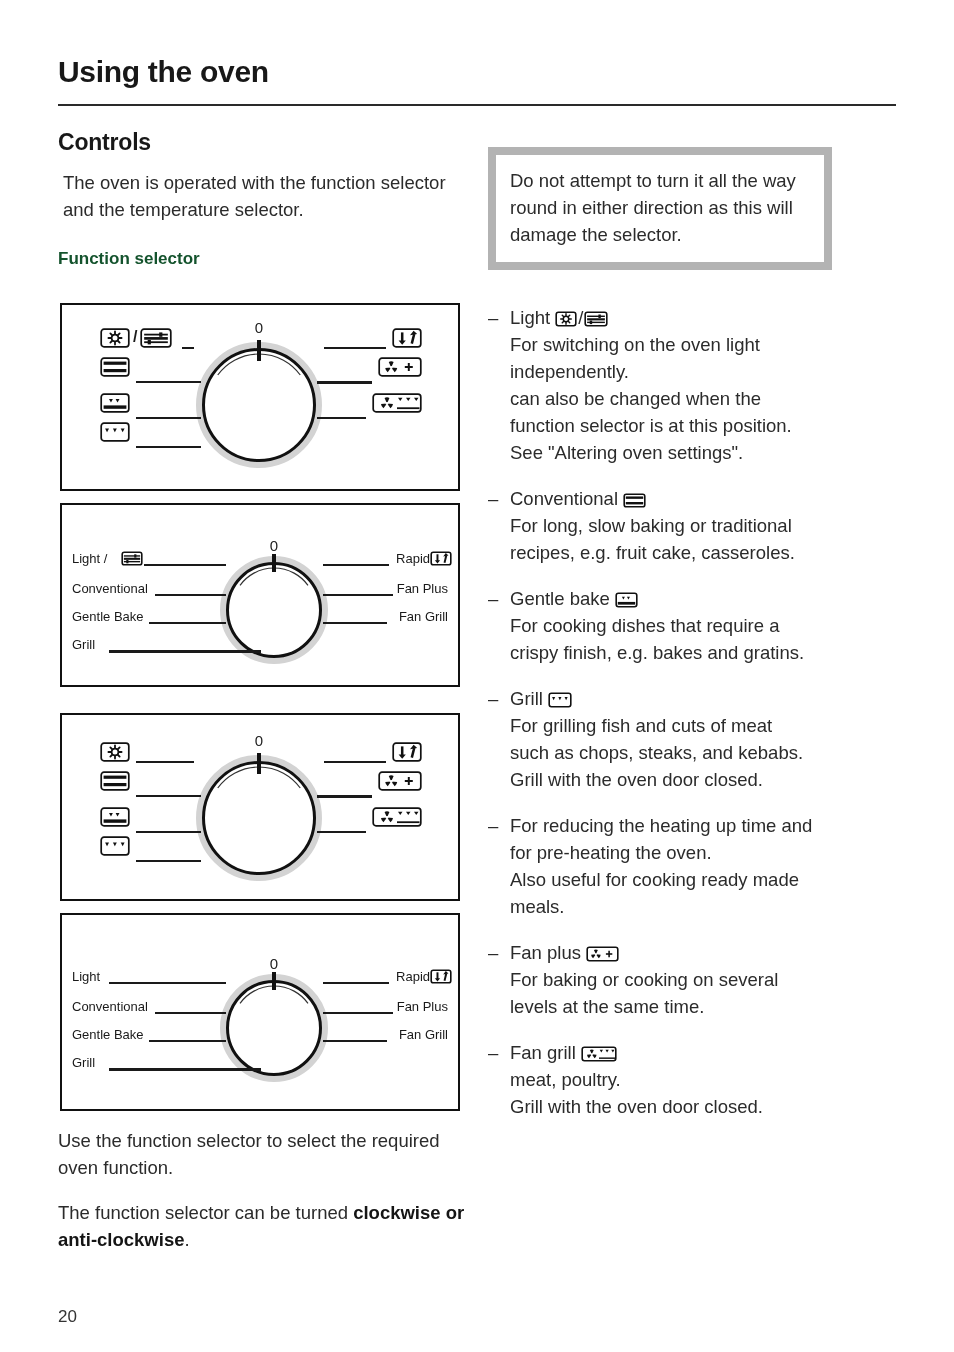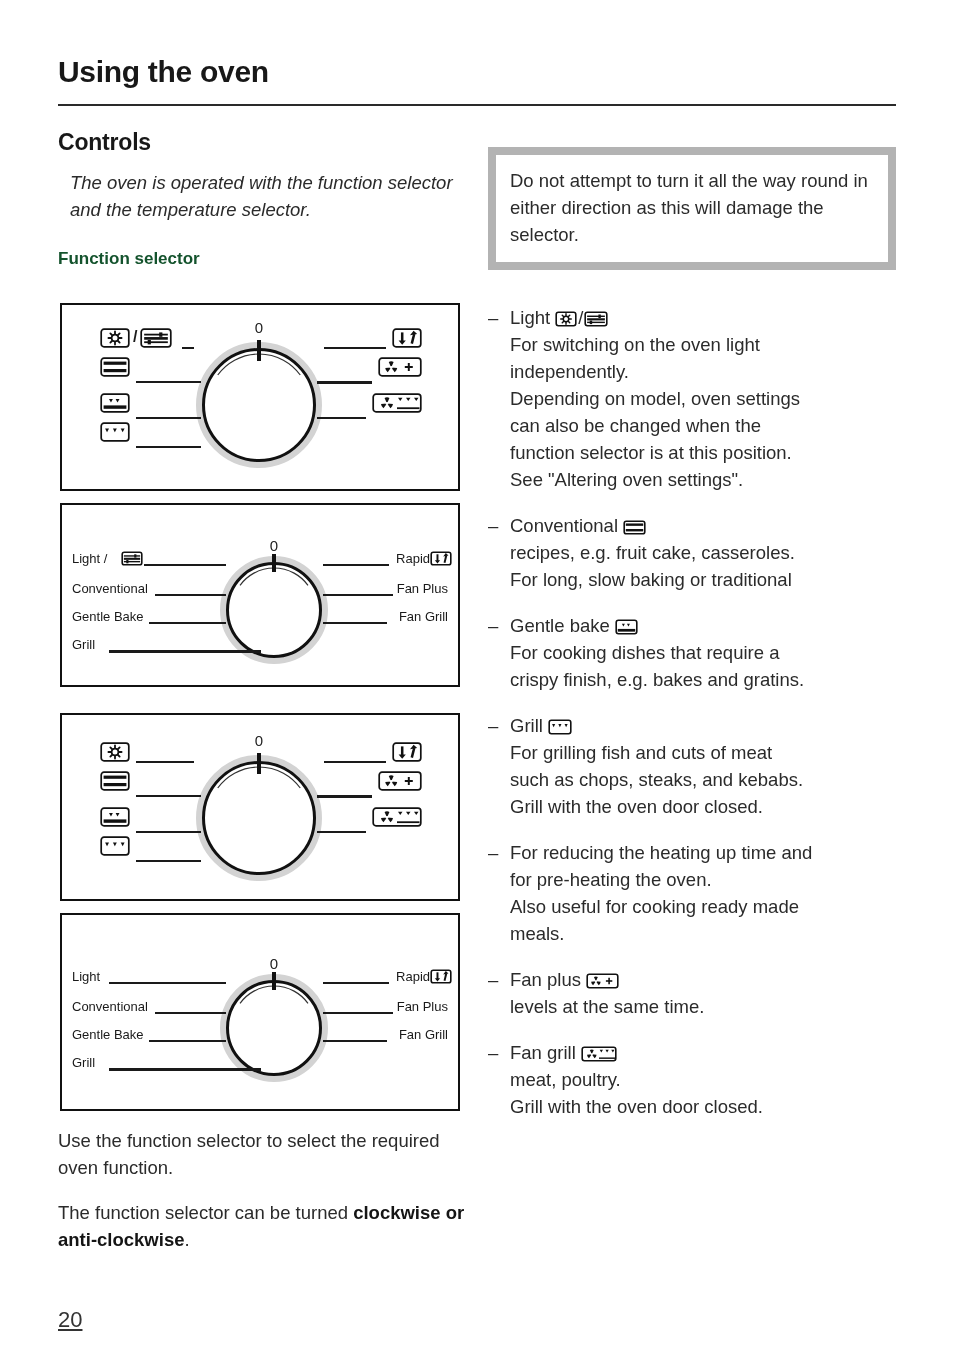--- a/index.html
+++ b/index.html
@@ -64,32 +64,31 @@
   }
   h3.sub {
     font-size: 17px;
     font-weight: bold;
     margin: 26px 0 12px 0;
     color: #14532d;
   }
   p.body {
     font-size: 18.5px;
     line-height: 26.5px;
-    margin: 0 0 14px 12px;
+    margin: 0 0 14px 5px;
     color: #2b2b2b;
-    font-style: italic;
   }
 
   
   .warning-box {
     border: 8px solid #b3b3b3;
     background: #ffffff;
     padding: 12px 14px 14px 14px;
     box-sizing: border-box;
-    width: 408px;
+    width: 344px;
   }
   .warning-box p {
     margin: 0;
     font-size: 18.5px;
     line-height: 27px;
     color: #2b2b2b;
   }
 
   
   .fn-list {
@@ -202,23 +201,22 @@
     margin: 0 0 18px 0;
     color: #2b2b2b;
   }
   .bottom-left b { font-weight: bold; color: #151515; }
 
   
   .page-number {
     position: absolute;
     left: 58px;
     top: 1300px;
-    font-size: 22px;
+    font-size: 17px;
     color: #333;
-    text-decoration: underline;
   }
 
   
   .inline-ico {
     display: inline-block;
     vertical-align: -3px;
     position: relative;
   }
 </style>
 </head>
@@ -496,37 +494,36 @@
     <rect x="1.2" y="1.2" width="21.6" height="13.6" rx="2.24" ry="2.24" fill="#fff" stroke="#111" stroke-width="1.6"></rect>
 
       <line x1="3.12" y1="5.279999999999999" x2="20.88" y2="5.279999999999999" stroke="#111" stroke-width="1.44"></line>
       <rect x="14.399999999999999" y="3.5199999999999996" width="2.4000000000000004" height="3.52" fill="#111"></rect>
       <line x1="3.12" y1="8.32" x2="20.88" y2="8.32" stroke="#111" stroke-width="2.16"></line>
       <line x1="3.12" y1="11.36" x2="20.88" y2="11.36" stroke="#111" stroke-width="1.44"></line>
       <rect x="5.76" y="9.6" width="2.4000000000000004" height="3.52" fill="#111"></rect>
               </svg></span></div>
           <div>For switching on the oven light</div>
           <div>independently.</div>
-          <div>Depending on model, oven settings</div>
           <div>can also be changed when the</div>
           <div>function selector is at this position.</div>
           <div>See "Altering oven settings".</div>
         </div>
       </div>
       <div class="fn-item">
         <div class="fn-dash">–</div>
         <div class="fn-body">
           <div class="fn-head"><span>Conventional </span><span class="inline-ico" style="width: 23px; height: 15px; line-height: 0;"><svg width="23" height="15" viewBox="0 0 23 15" xmlns="http://www.w3.org/2000/svg">
     <rect x="1.2" y="1.2" width="20.6" height="12.6" rx="2.1" ry="2.1" fill="#fff" stroke="#111" stroke-width="1.6"></rect>
 
       <rect x="2.76" y="3.4499999999999993" width="17.48" height="2.4" fill="#111"></rect>
       <rect x="2.76" y="9" width="17.48" height="2.4" fill="#111"></rect>
               </svg></span></div>
+          <div>For long, slow baking or traditional</div>
           <div>recipes, e.g. fruit cake, casseroles.</div>
-          <div>For long, slow baking or traditional</div>
         </div>
       </div>
       <div class="fn-item">
         <div class="fn-dash">–</div>
         <div class="fn-body">
           <div class="fn-head"><span>Gentle bake </span><span class="inline-ico" style="width: 23px; height: 16px; line-height: 0;"><svg width="23" height="16" viewBox="0 0 23 16" xmlns="http://www.w3.org/2000/svg">
     <rect x="1.2" y="1.2" width="20.6" height="13.6" rx="2.24" ry="2.24" fill="#fff" stroke="#111" stroke-width="1.6"></rect>
     <polygon points="6.8999999999999995,4.8 9.89,4.8 8.395,7.52" fill="#111"></polygon>
                 <polygon points="11.96,4.8 14.950000000000001,4.8 13.455000000000002,7.52" fill="#111"></polygon>
       <rect x="2.76" y="9.92" width="17.48" height="2.72" fill="#111"></rect>
@@ -563,20 +560,21 @@
         <div class="fn-body">
           <div class="fn-head"><span>Fan plus </span><span class="inline-ico" style="width: 33px; height: 16px; line-height: 0;"><svg width="33" height="16" viewBox="0 0 33 16" xmlns="http://www.w3.org/2000/svg">
     <rect x="1.2" y="1.2" width="30.6" height="13.6" rx="2.24" ry="2.24" fill="#fff" stroke="#111" stroke-width="1.6"></rect>
     <path d="M 9.9 8.32 L 7.94 3.94 A 4.8 4.8 0 0 1 11.86 3.94 Z" fill="#111"></path>
                 <path d="M 9.9 8.32 L 14.67 8.82 A 4.8 4.8 0 0 1 12.72 12.21 Z" fill="#111"></path>
                 <path d="M 9.9 8.32 L 7.08 12.21 A 4.8 4.8 0 0 1 5.13 8.82 Z" fill="#111"></path>
                 <circle cx="9.9" cy="8.32" r="1.12" fill="#fff"></circle>
                 <line x1="19.9" y1="8" x2="26.299999999999997" y2="8" stroke="#111" stroke-width="1.584"></line>
                 <line x1="23.099999999999998" y1="4.8" x2="23.099999999999998" y2="11.2" stroke="#111" stroke-width="1.584"></line>
               </svg></span></div>
+          <div>For baking or cooking on several</div>
           <div>levels at the same time.</div>
         </div>
       </div>
       <div class="fn-item">
         <div class="fn-dash">–</div>
         <div class="fn-body">
           <div class="fn-head"><span>Fan grill </span><span class="inline-ico" style="width: 36px; height: 16px; line-height: 0;"><svg width="36" height="16" viewBox="0 0 36 16" xmlns="http://www.w3.org/2000/svg">
     <rect x="1.2" y="1.2" width="33.6" height="13.6" rx="2.24" ry="2.24" fill="#fff" stroke="#111" stroke-width="1.6"></rect>
     <path d="M 10.799999999999999 8.32 L 8.84 3.94 A 4.8 4.8 0 0 1 12.76 3.94 Z" fill="#111"></path>
                 <path d="M 10.799999999999999 8.32 L 15.57 8.82 A 4.8 4.8 0 0 1 13.62 12.21 Z" fill="#111"></path>

